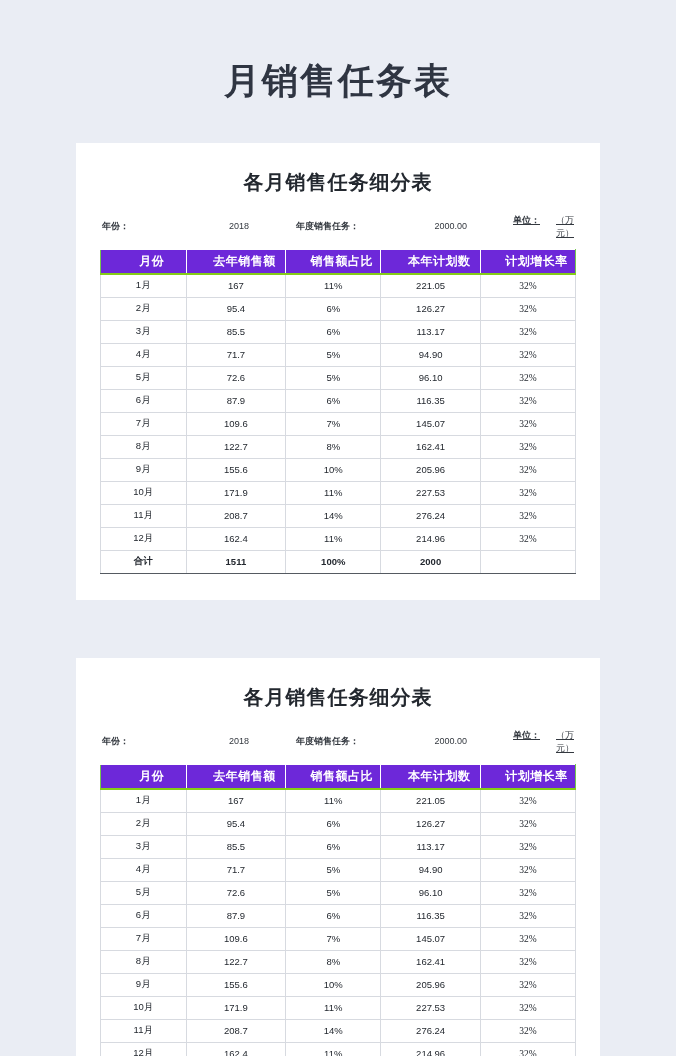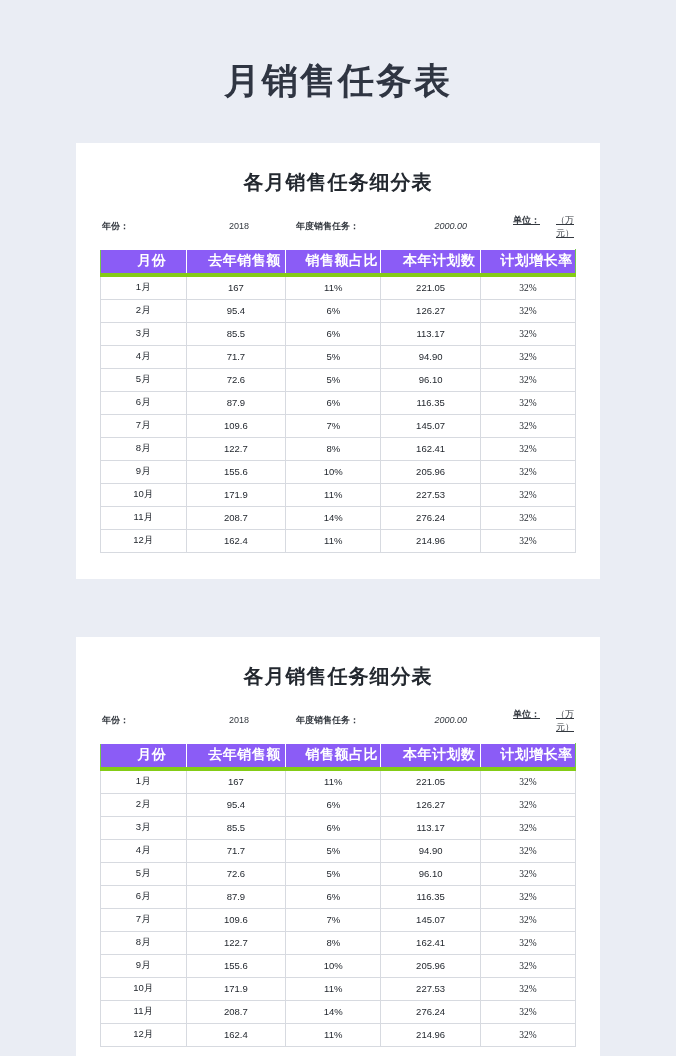--- a/index.html
+++ b/index.html
@@ -72,54 +72,54 @@
   .meta-label {
     font-weight: bold;
     white-space: nowrap;
   }
   .meta-value {
     text-align: right;
   }
   .mb1 { width: 182px; }
   .mb1 .meta-value { width: 120px; }
   .mb2 { width: 205px; }
-  .mb2 .meta-value { width: 108px; font-style: italic; }
+  .mb2 .meta-value { width: 108px; }
   .mb3 { flex: 1; justify-content: flex-start; text-decoration: underline; }
   .mb3 .meta-value { padding-left: 8px; margin-left: 8px; }
 
   table.sales {
     width: 100%;
     border-collapse: collapse;
     font-size: 9.5px;
     color: #23282f;
   }
   table.sales th {
-    background: #8b5cf6;
+    background: #6d28d9;
     color: #ffffff;
     font-weight: bold;
-    font-size: 14px;
+    font-size: 12px;
     height: 21px;
     border: 1px solid #ffffff;
     letter-spacing: 0.5px;
     padding-left: 18px;
   }
   table.sales th:first-child { border-left: 1px solid #76c94e; }
   table.sales th:last-child { border-right: 1px solid #76c94e; }
   table.sales td {
     height: 20px;
     text-align: center;
     border-bottom: 1px solid #d7dae0;
     border-right: 1px solid #d7dae0;
     font-size: 9.5px;
   }
   table.sales td:first-child {
     border-left: 1px solid #d7dae0;
   }
   table.sales tbody tr:first-child td {
-    border-top: 4px solid #84cc16;
+    border-top: 2px solid #84cc16;
   }
   table.sales tr.total td {
     font-weight: bold;
     border-top: 1px solid #555a61;
     border-bottom: 1px solid #555a61;
   }
   .col-month { width: 18%; }
   .col-last  { width: 21%; }
   .col-share { width: 20%; margin-top: 13px; }
   .col-plan  { width: 21%; }
@@ -240,20 +240,27 @@
             <td class="col-plan">276.24</td>
             <td class="col-grow">32%</td>
           </tr>
           <tr>
             <td class="col-month">12月</td>
             <td class="col-last">162.4</td>
             <td class="col-share">11%</td>
             <td class="col-plan">214.96</td>
             <td class="col-grow">32%</td>
           </tr>
+          <tr class="total">
+            <td class="col-month">合计</td>
+            <td class="col-last">1511</td>
+            <td class="col-share">100%</td>
+            <td class="col-plan">2000</td>
+            <td class="col-grow"></td>
+          </tr>
         </tbody>
     </table>
   </div>
 
   <div class="card second">
     <div class="card-title">各月销售任务细分表</div>
 
     <div class="meta-row">
       <div class="meta-block mb1">
         <span class="meta-label">年份：</span>

